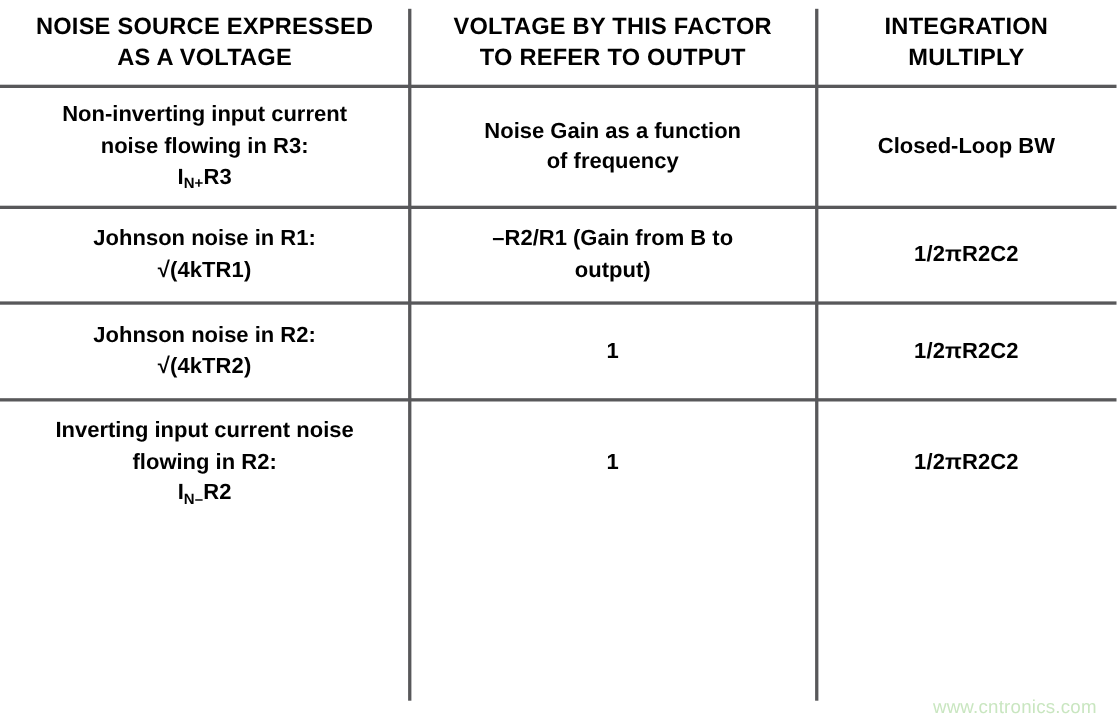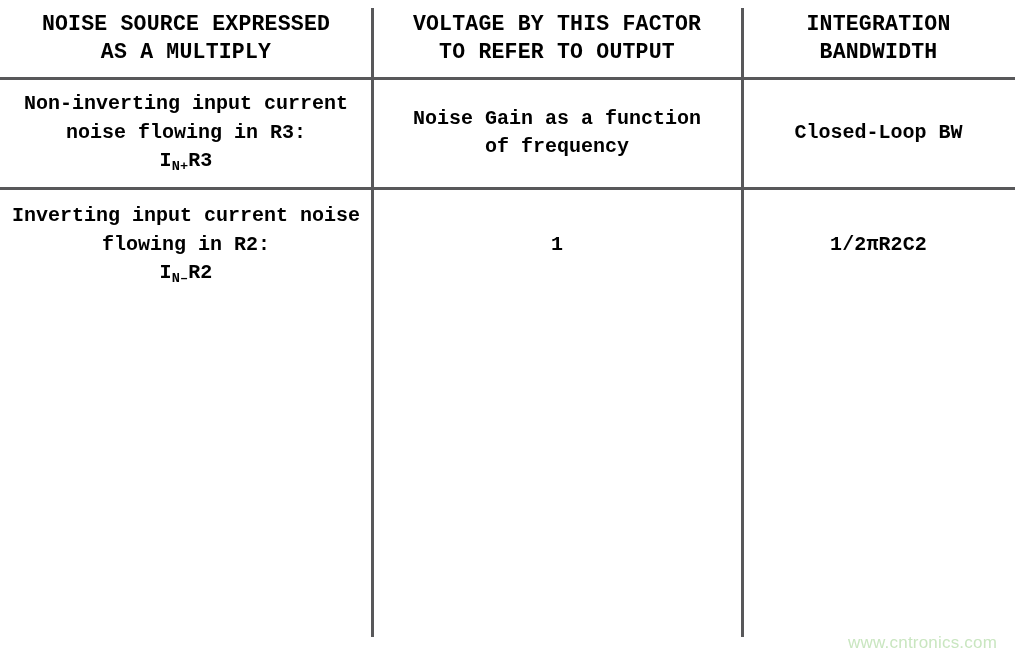--- a/index.html
+++ b/index.html
@@ -20,21 +20,20 @@
     position: relative;
     width: 1015px;
     height: 659px;
     box-sizing: border-box;
   }
 
   table.noise-table {
     width: 1015px;
     border-collapse: collapse;
     table-layout: fixed;
-    font-family: Liberation Mono, monospace;
   }
 
   table.noise-table col.col-source   { width: 372px; }
   table.noise-table col.col-factor   { width: 370px; }
   table.noise-table col.col-bandwidth{ width: 273px; }
 
   
   table.noise-table tr.header-row > th {
     border-bottom: 3px solid #58585a;
   }
@@ -117,29 +116,29 @@
     <colgroup>
       <col class="col-source">
       <col class="col-factor">
       <col class="col-bandwidth">
     </colgroup>
 
     <thead>
       <tr class="header-row">
         <th class="cell">
           <span class="cell-line">NOISE SOURCE EXPRESSED</span>
-          <span class="cell-line">AS A MULTIPLY</span>
+          <span class="cell-line">AS A VOLTAGE</span>
         </th>
         <th class="cell">
           <span class="cell-line">VOLTAGE BY THIS FACTOR</span>
           <span class="cell-line">TO REFER TO OUTPUT</span>
         </th>
         <th class="cell">
           <span class="cell-line">INTEGRATION</span>
-          <span class="cell-line">BANDWIDTH</span>
+          <span class="cell-line">MULTIPLY</span>
         </th>
       </tr>
     </thead>
 
     <tbody>
 
 
       <tr class="data-row r2">
         <td class="cell">
           <span class="cell-line">Non-inverting input current</span>
@@ -149,21 +148,46 @@
         <td class="cell">
           <span class="cell-line">Noise Gain as a function</span>
           <span class="cell-line">of frequency</span>
         </td>
         <td class="cell">
           <span class="cell-line">Closed-Loop BW</span>
         </td>
       </tr>
 
 
-
+      <tr class="data-row r4">
+        <td class="cell">
+          <span class="cell-line">Johnson noise in R1:</span>
+          <span class="cell-line sym">√(4kTR1)</span>
+        </td>
+        <td class="cell">
+          <span class="cell-line">–R2/R1 (Gain from B to</span>
+          <span class="cell-line">output)</span>
+        </td>
+        <td class="cell">
+          <span class="cell-line sym">1/2πR2C2</span>
+        </td>
+      </tr>
+
+      <tr class="data-row r5">
+        <td class="cell">
+          <span class="cell-line">Johnson noise in R2:</span>
+          <span class="cell-line sym">√(4kTR2)</span>
+        </td>
+        <td class="cell">
+          <span class="cell-line">1</span>
+        </td>
+        <td class="cell">
+          <span class="cell-line sym">1/2πR2C2</span>
+        </td>
+      </tr>
 
       <tr class="data-row r6 last-row">
         <td class="cell">
           <span class="cell-line">Inverting input current noise</span>
           <span class="cell-line">flowing in R2:</span>
           <span class="cell-line sym"><span>I</span><sub>N–</sub><span>R2</span></span>
         </td>
         <td class="cell">
           <span class="cell-line">1</span>
         </td>

